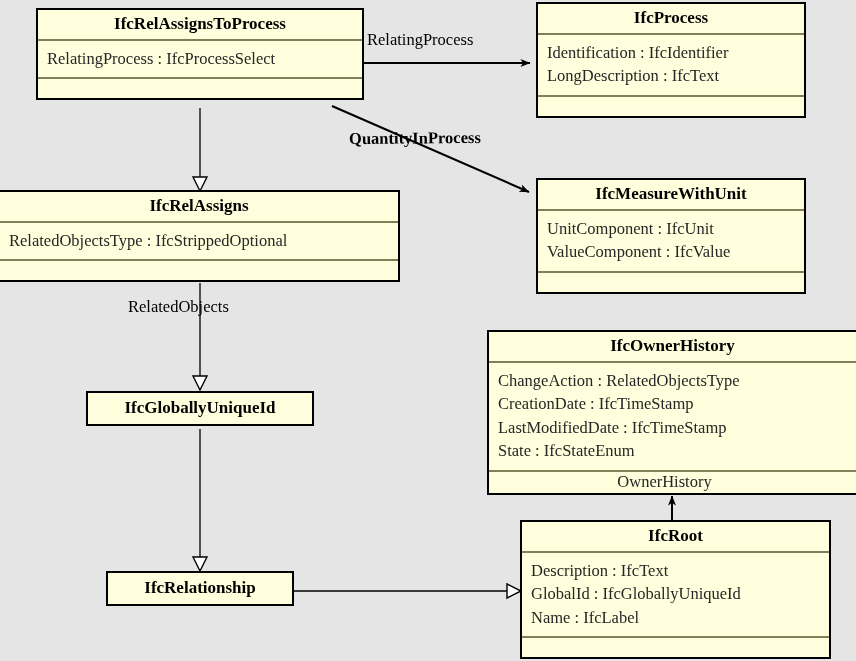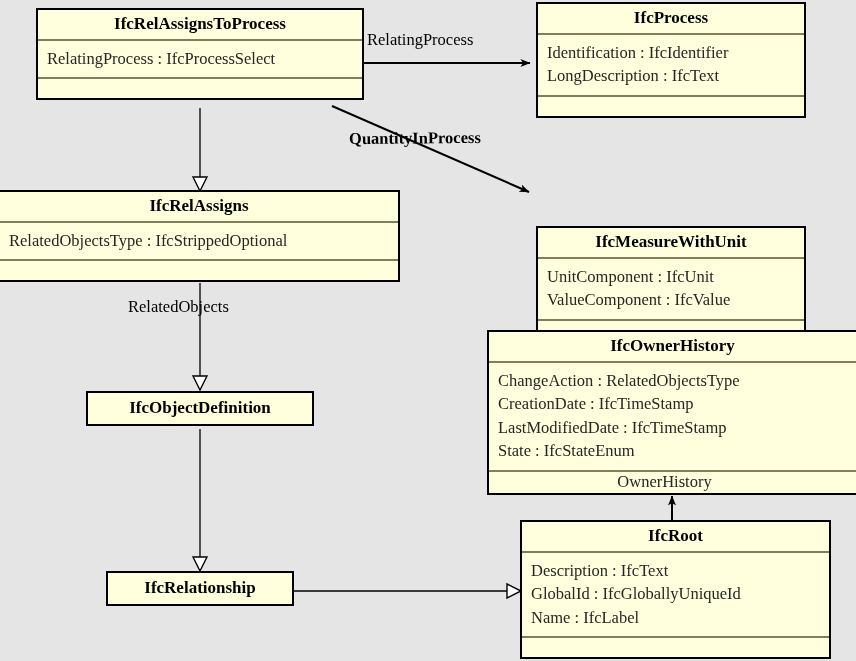--- a/index.html
+++ b/index.html
@@ -153,21 +153,21 @@
   <div class="uml-class" style="left:-2px; top:190px; width:402px;">
     <div class="uml-title">IfcRelAssigns</div>
     <div class="uml-sep"></div>
     <div class="uml-attrs">
       <div class="uml-attr">RelatedObjectsType : IfcStrippedOptional</div>
     </div>
     <div class="uml-sep"></div>
     <div class="uml-foot"></div>
   </div>
 
-  <div class="uml-class" style="left:536px; top:178px; width:270px;margin-top:48px;">
+  <div class="uml-class" style="left:536px; top:178px; width:270px;">
     <div class="uml-title">IfcMeasureWithUnit</div>
     <div class="uml-sep"></div>
     <div class="uml-attrs">
       <div class="uml-attr">UnitComponent : IfcUnit</div>
       <div class="uml-attr">ValueComponent : IfcValue</div>
     </div>
     <div class="uml-sep"></div>
     <div class="uml-foot"></div>
   </div>
 
@@ -178,21 +178,21 @@
       <div class="uml-attr">ChangeAction : RelatedObjectsType</div>
       <div class="uml-attr">CreationDate : IfcTimeStamp</div>
       <div class="uml-attr">LastModifiedDate : IfcTimeStamp</div>
       <div class="uml-attr">State : IfcStateEnum</div>
     </div>
     <div class="uml-sep"></div>
     <div class="uml-foot with-label">OwnerHistory</div>
   </div>
 
   <div class="uml-class simple" style="left:86px; top:391px; width:228px;">
-    <div class="uml-title">IfcObjectDefinition</div>
+    <div class="uml-title">IfcGloballyUniqueId</div>
   </div>
 
   <div class="uml-class" style="left:520px; top:520px; width:311px;">
     <div class="uml-title">IfcRoot</div>
     <div class="uml-sep"></div>
     <div class="uml-attrs">
       <div class="uml-attr">Description : IfcText</div>
       <div class="uml-attr">GlobalId : IfcGloballyUniqueId</div>
       <div class="uml-attr">Name : IfcLabel</div>
     </div>

